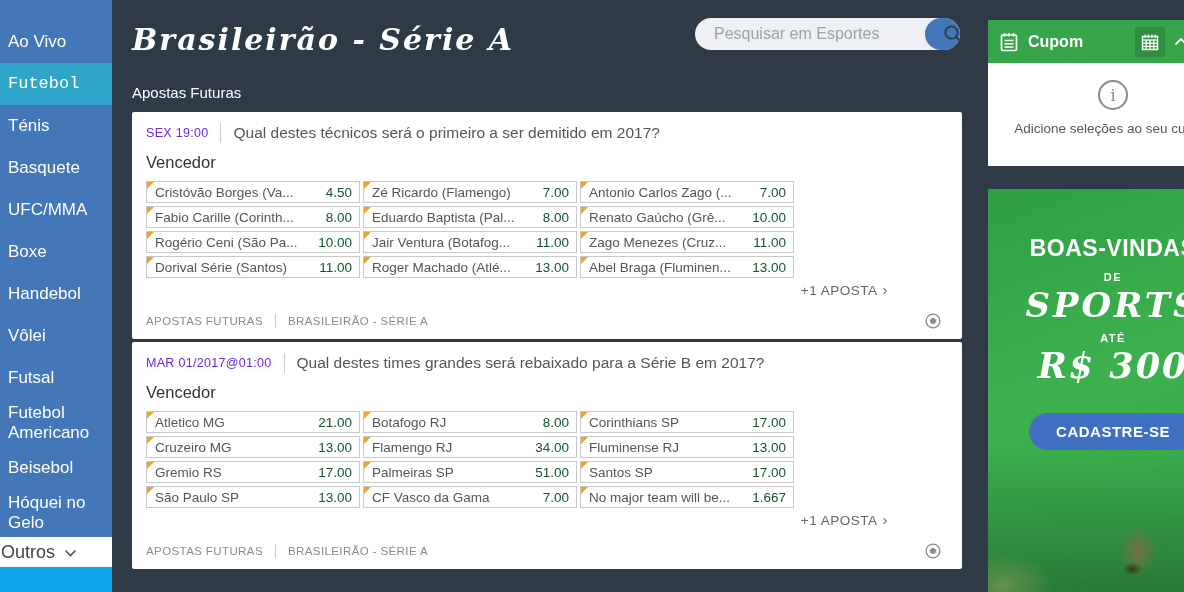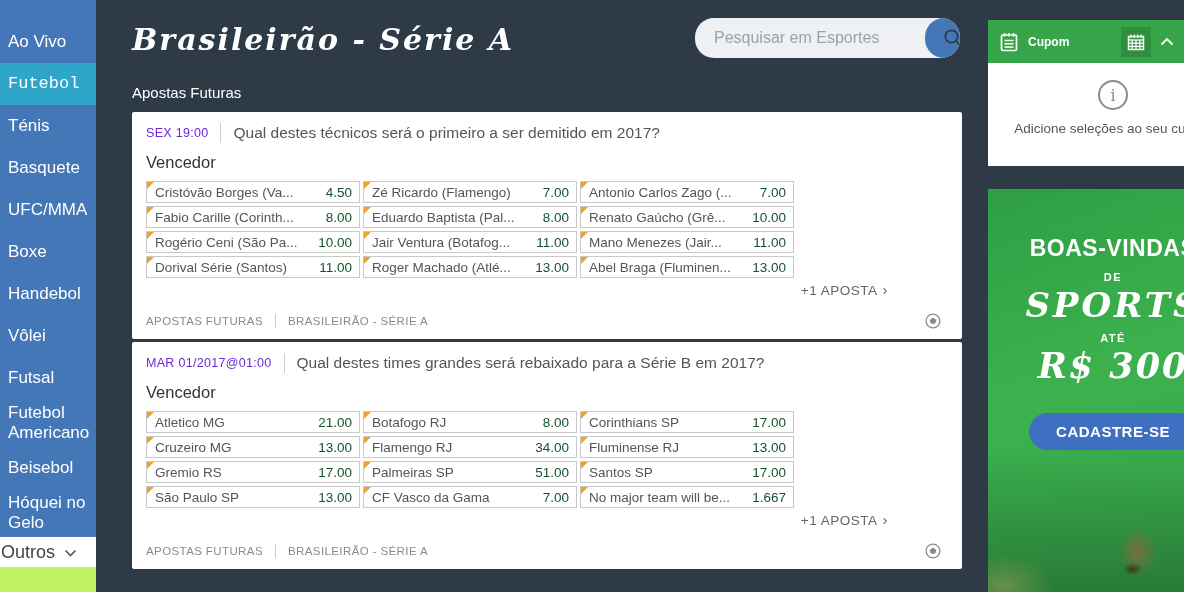--- a/index.html
+++ b/index.html
@@ -2,21 +2,21 @@
 <html><head>
 <meta charset="utf-8">
 <style>
   * { margin:0; padding:0; box-sizing:border-box; }
   html,body { background:#222c36; }
   #app {
     position:relative; width:1184px; height:592px; overflow:hidden;
     background:#2e3a46; font-family:"Liberation Sans", sans-serif;
   }
   
-  .sidebar { position:absolute; left:0; top:0; width:96px; height:592px; background:#bef264; }
+  .sidebar { position:absolute; left:0; top:0; width:112px; height:592px; background:#0ea5e9; }
   .sidebar-nav { background:#4377b7; padding-top:21px; }
   .side-item {
     min-height:42px; display:flex; align-items:center;
     padding:4px 6px 4px 8px; color:#fff; font-size:17px; line-height:1.18; cursor:pointer;
   }
   .side-item.active { background:#2fa5c9;font-family:Liberation Mono, monospace; }
   .side-footer {
     height:30px; background:#fff; display:flex; align-items:center;
     padding-left:1px; color:#444; font-size:18px; cursor:pointer;
   }
@@ -52,38 +52,38 @@
     margin-left:auto; margin-right:60px; margin-top:3px; white-space:nowrap;
     font-size:13.5px; color:#666; letter-spacing:0.5px; cursor:pointer;
   }
   .more-bets .chev { margin-left:5px; font-size:15px; }
   .card-foot { margin-top:14px; display:flex; align-items:center; color:#8a8a8a; }
   .foot-link { font-size:11.5px; letter-spacing:0.4px; cursor:pointer; }
   .foot-ball { margin-left:auto; margin-right:6px; display:flex; cursor:pointer; }
   .card-note { margin-top:11px; font-size:13px; color:#777; }
   
   .search-box {
-    position:absolute; left:695px; top:18px; width:265px; height:40px;
+    position:absolute; left:695px; top:18px; width:265px; height:32px;
     background:#eef0f3; border-radius:19px; display:flex; overflow:hidden;
   }
   .search-box input {
     flex:1; border:none; outline:none; background:transparent;
     padding:0 4px 0 19px; font-size:16px; color:#333; font-family:"Liberation Sans",sans-serif;
   }
   .search-box input::placeholder { color:#9aa2ab; }
   .search-btn {
     width:56px; flex:none; background:#4377b7; border:none; cursor:pointer;
     border-radius:19px; display:flex; align-items:center; justify-content:center;
   }
   
   .coupon { position:absolute; left:988px; top:20px; width:250px; }
   .coupon-head {
     height:43px; background:#36a449; display:flex; align-items:center; padding:0 12px; cursor:pointer;
   }
-  .coupon-title { color:#fff; font-size:12px; font-weight:bold; margin-left:10px; }
+  .coupon-title { color:#fff; font-size:16px; font-weight:bold; margin-left:10px; }
   .cal-btn {
     width:30px; height:30px; margin-left:52px; flex:none; background:#2e8f3e;
     border:none; border-radius:2px; display:flex; align-items:center; justify-content:center; cursor:pointer;
   }
   .coupon-collapse { margin-left:9px; background:none; border:none; display:flex; cursor:pointer; }
   .coupon-body {
     height:103px; background:#fff; display:flex; flex-direction:column; align-items:center;
   }
   .info-icon {
     margin-top:17px; width:30px; height:30px; border:2px solid #8a8a8a; border-radius:50%;
@@ -245,21 +245,21 @@
               <span class="sel-name">Rogério Ceni (São Pa...</span>
               <span class="sel-odds">10.00</span>
             </div>
 
             <div class="bet-cell">
               <span class="sel-name">Jair Ventura (Botafog...</span>
               <span class="sel-odds">11.00</span>
             </div>
 
             <div class="bet-cell">
-              <span class="sel-name">Mano Menezes (Jair...</span>
+              <span class="sel-name">Zago Menezes (Cruz...</span>
               <span class="sel-odds">11.00</span>
             </div>
 
             <div class="bet-cell">
               <span class="sel-name">Dorival Série (Santos)</span>
               <span class="sel-odds">11.00</span>
             </div>
 
             <div class="bet-cell">
               <span class="sel-name">Roger Machado (Atlé...</span>

